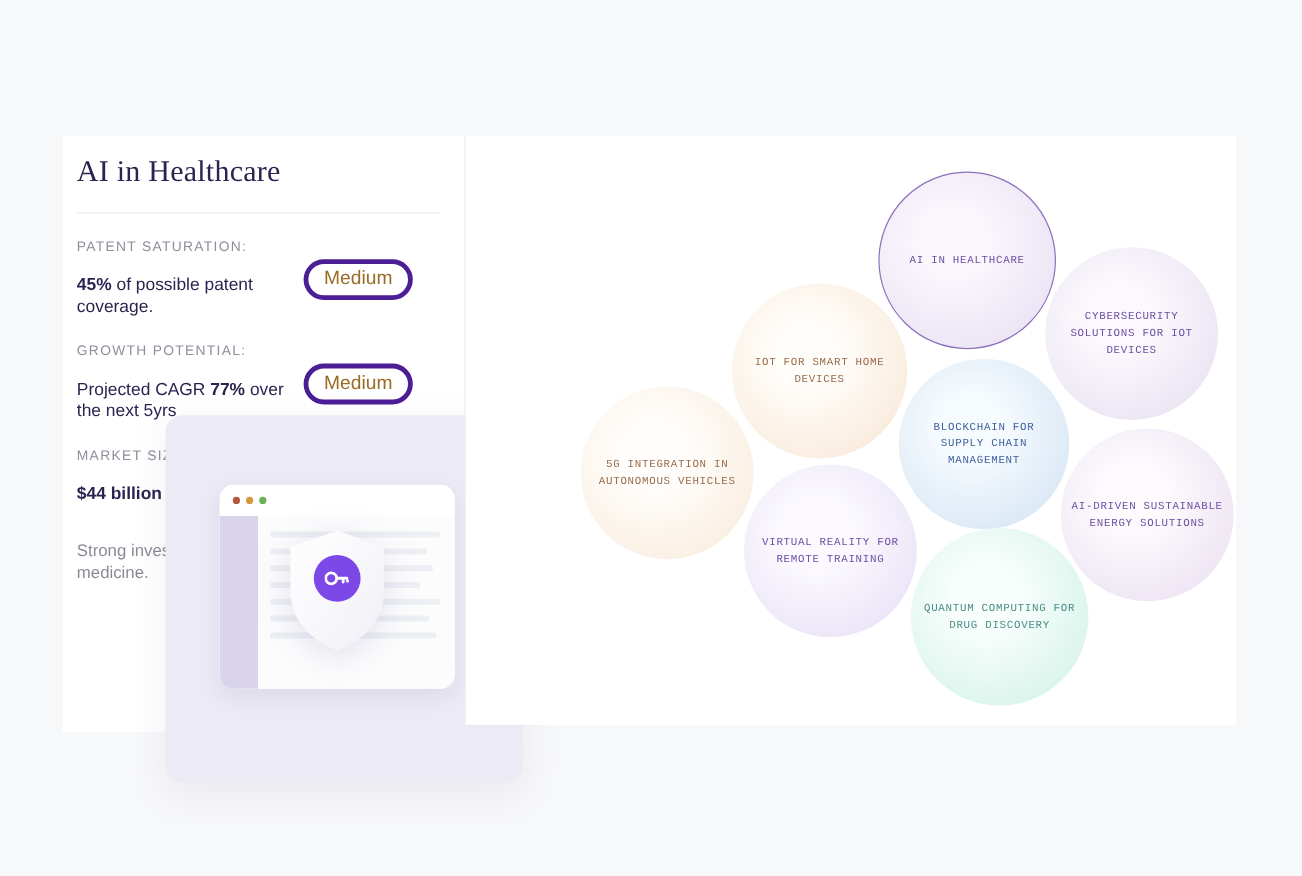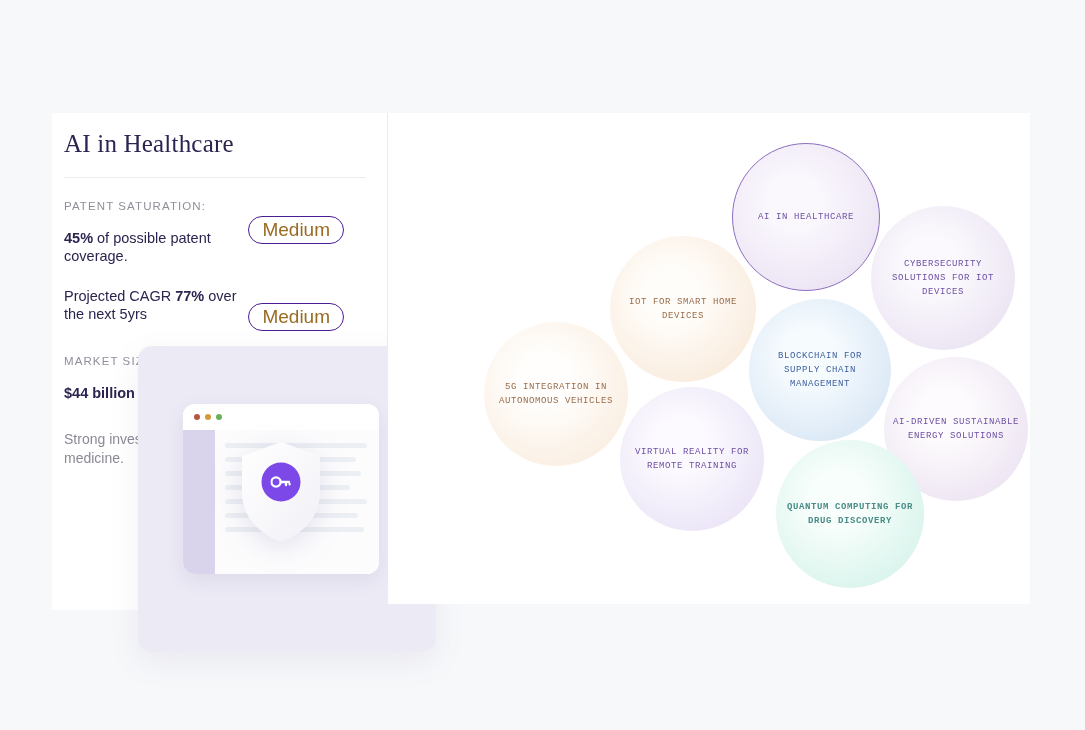--- a/index.html
+++ b/index.html
@@ -80,25 +80,25 @@
     color: #2c2350;
     max-width: 186px;
   }
   .metric-value b { font-weight: bold; }
 
   .badge {
     position: absolute;
     right: 22px;
     top: 16px;
     padding: 5px 13px 6px 13px;
-    border: 1px solid #4c1d95;
+    border: 4px solid #4c1d95;
     border-radius: 20px;
     background: #ffffff;
     color: #9a6b23;
-    font-size: 19px;
+    font-size: 16px;
     line-height: 15px;
     white-space: nowrap;
   }
 
   .summary {
     margin-top: 28px;
     font-size: 14px;
     line-height: 19px;
     color: #8a8a96;
     max-width: 190px;
@@ -239,20 +239,21 @@
 
       <div class="card-divider"></div>
 
       <div class="metric">
         <div class="metric-label">PATENT SATURATION:</div>
         <div class="metric-value"><b>45%</b> of possible patent coverage.</div>
         <div class="badge">Medium</div>
       </div>
 
       <div class="metric">
+        <div class="metric-label">GROWTH POTENTIAL:</div>
         <div class="metric-value">Projected CAGR <b>77%</b> over the next 5yrs</div>
         <div class="badge">Medium</div>
       </div>
 
       <div class="metric">
         <div class="metric-label">MARKET SIZE:</div>
         <div class="metric-value"><b>$44 billion</b> by</div>
       </div>
 
       <div class="summary">Strong investm companies; h medicine.</div>
@@ -317,18 +318,18 @@
       </div>
       <div class="bubble" style="left: 96px; top: 209px; width: 144px; height: 144px; background: radial-gradient(circle at 42% 40%, rgb(255, 254, 252) 0%, rgb(255, 254, 252) 22%, rgb(248, 232, 215) 100%); color: rgb(154, 107, 74);">
         <span class="blabel">5G INTEGRATION IN AUTONOMOUS VEHICLES</span>
       </div>
       <div class="bubble" style="left: 496px; top: 244px; width: 144px; height: 144px; background: radial-gradient(circle at 42% 40%, rgb(253, 251, 253) 0%, rgb(253, 251, 253) 22%, rgb(231, 220, 239) 100%); color: rgb(109, 79, 163); align-items: center;">
         <span class="blabel">AI-DRIVEN SUSTAINABLE ENERGY SOLUTIONS</span>
       </div>
       <div class="bubble" style="left: 232px; top: 274px; width: 144px; height: 144px; background: radial-gradient(circle at 42% 40%, rgb(252, 250, 255) 0%, rgb(252, 250, 255) 22%, rgb(228, 220, 243) 100%); color: rgb(109, 79, 163);">
         <span class="blabel">VIRTUAL REALITY FOR REMOTE TRAINING</span>
       </div>
-      <div class="bubble" style="left: 388px; top: 327px; width: 148px; height: 148px; background: radial-gradient(circle at 42% 40%, rgb(248, 254, 252) 0%, rgb(248, 254, 252) 22%, rgb(205, 240, 230) 100%); color: rgb(74, 141, 134); font-weight: bold;">
+      <div class="bubble" style="left: 371px; top: 327px; width: 148px; height: 148px; background: radial-gradient(circle at 42% 40%, rgb(248, 254, 252) 0%, rgb(248, 254, 252) 22%, rgb(205, 240, 230) 100%); color: rgb(74, 141, 134);">
         <span class="blabel">QUANTUM COMPUTING FOR DRUG DISCOVERY</span>
       </div>
     </div>
 
 </div>
 
 </body></html>

